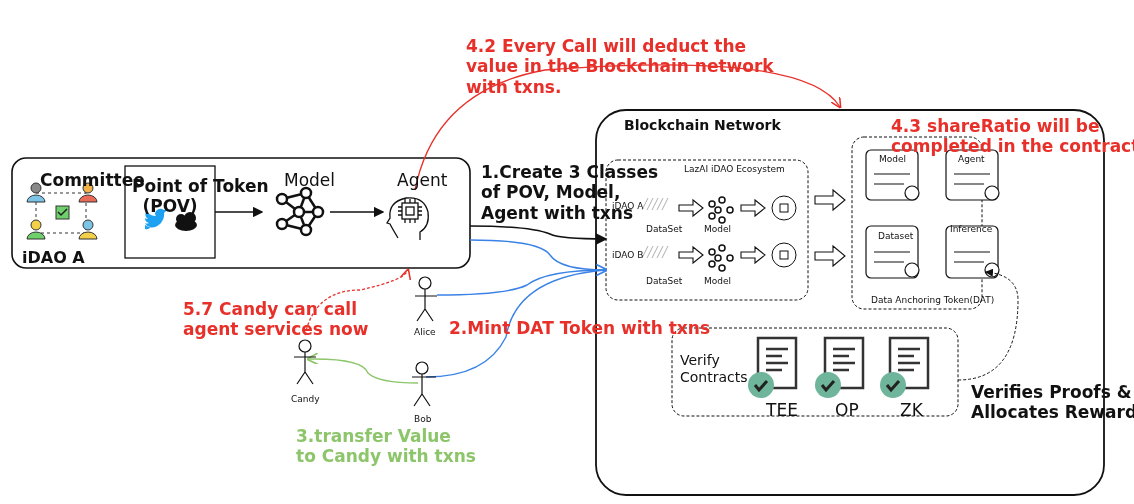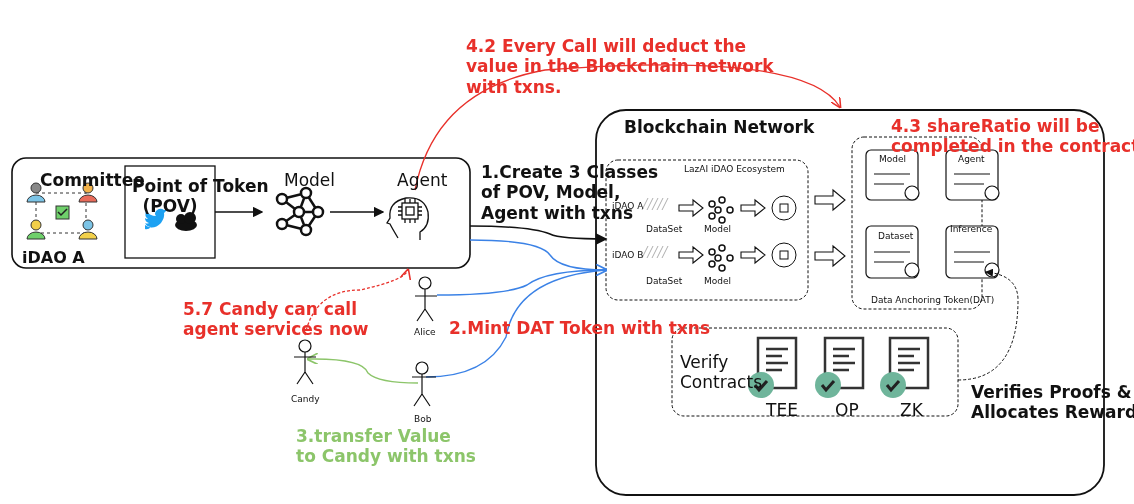--- a/index.html
+++ b/index.html
@@ -5,21 +5,21 @@
   html, body { margin:0; padding:0; background:#ffffff; }
   body { width:1134px; height:504px; position:relative; overflow:hidden;
          font-family:"DejaVu Sans", sans-serif; color:#111; }
   #diagram { position:absolute; left:0; top:0; }
   .lbl { position:absolute; white-space:pre; line-height:1.2; }
   .bold { font-weight:bold; }
   .red { color:#e8302a; }
   .green { color:#8cc56a; }
   .small { font-size:9px; }
   .med { font-size:17px; }
-  .big { font-size:17px; }
+  .big { font-size:14px; }
 </style>
 </head>
 <body>
 
 <svg id="diagram" width="1134" height="504" viewBox="0 0 1134 504" xmlns="http://www.w3.org/2000/svg">
   <defs>
     <marker id="arrK" markerWidth="8" markerHeight="8" refX="7" refY="4" orient="auto">
         <path d="M0,0 L8,4 L0,8 z" fill="#111"></path>
       </marker>
     <marker id="arrR" markerWidth="8" markerHeight="8" refX="7" refY="4" orient="auto">

